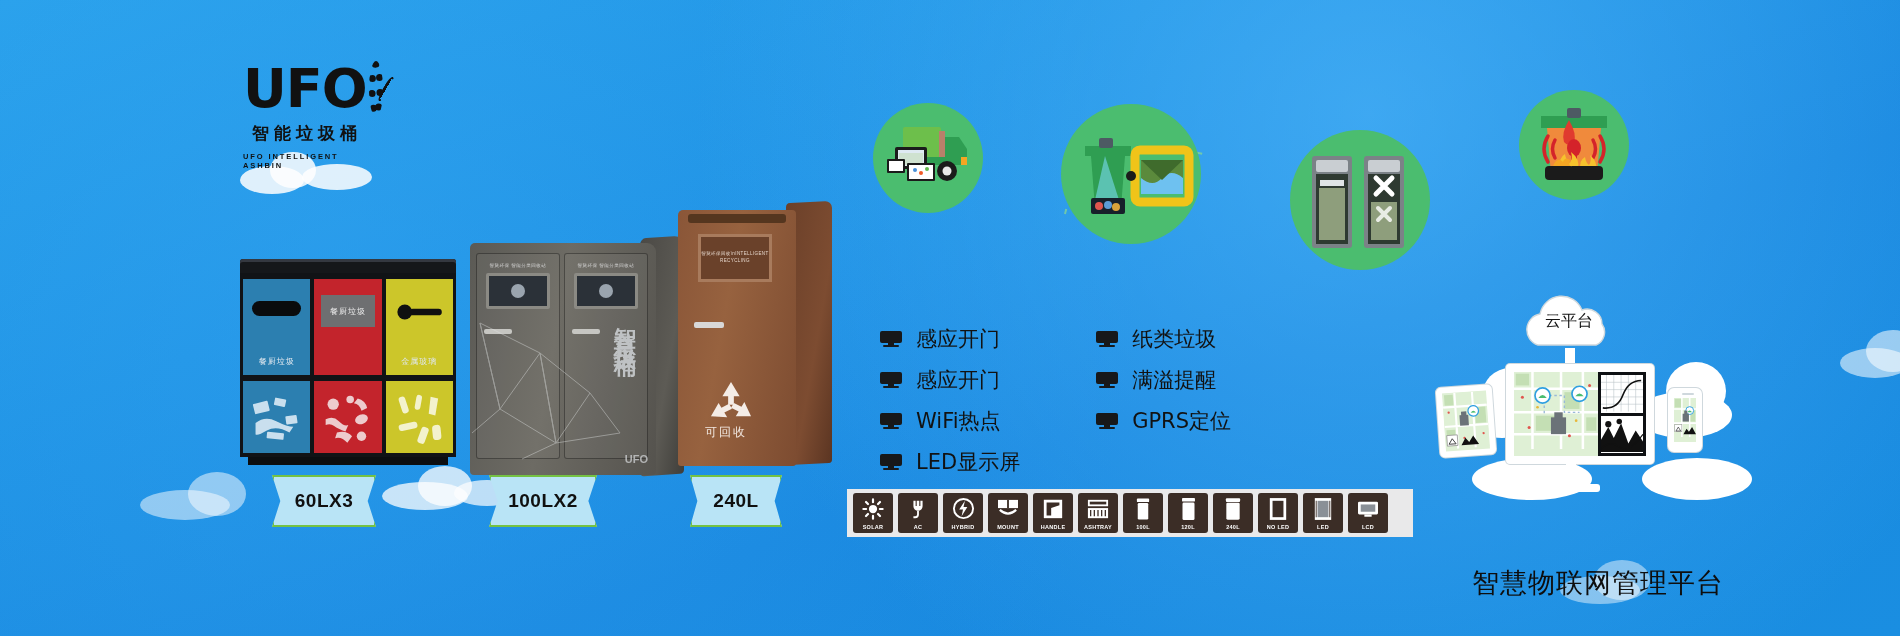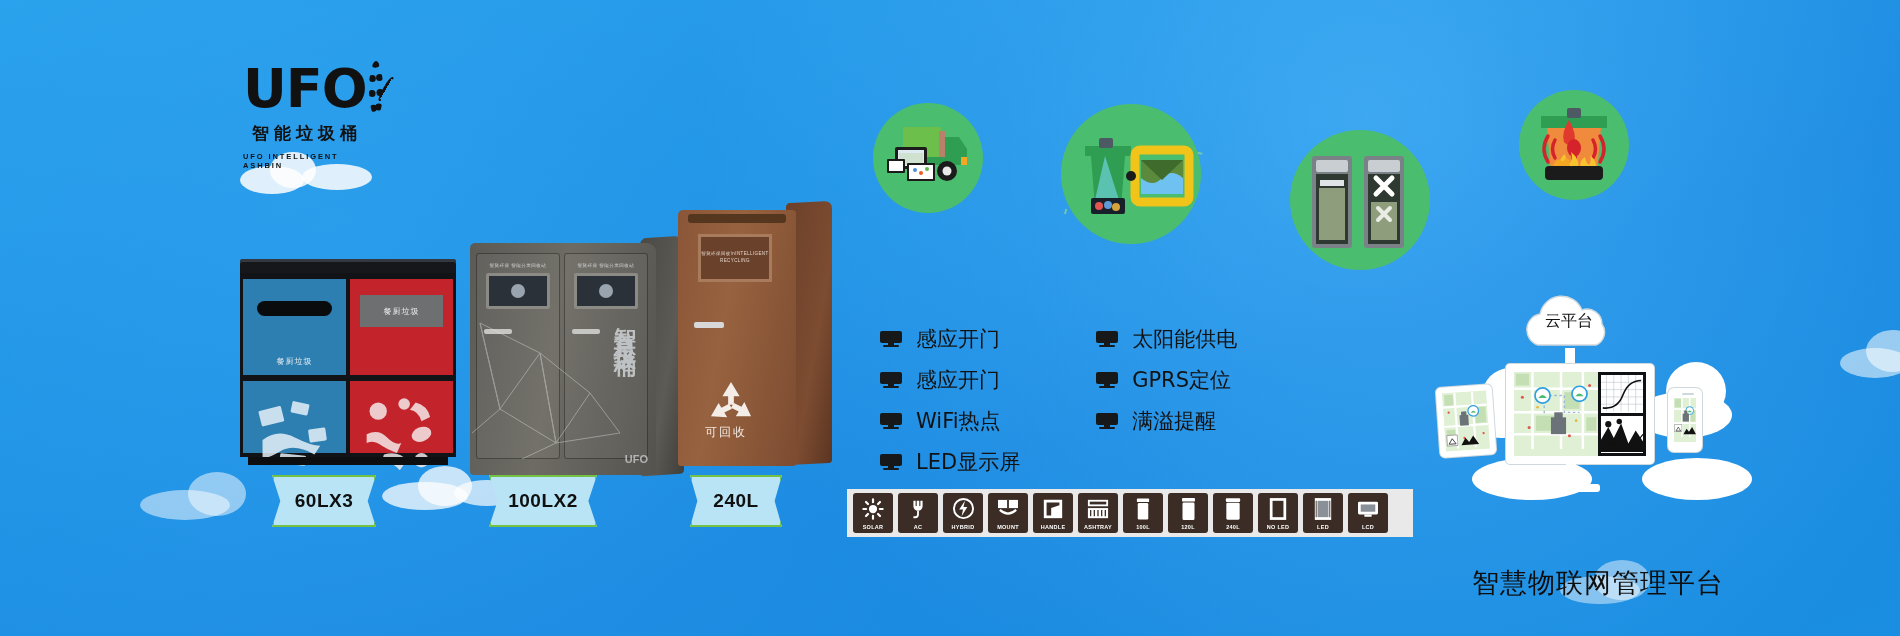--- a/index.html
+++ b/index.html
@@ -265,20 +265,41 @@
               <path d="M40 8 q8 2 10 10 l-6 3 q-2-7-8-8z"></path>
               <path d="M6 30 q8-4 14 2 t10 4 l-3 7 q-8-3-12-6 t-9-1z"></path>
               <ellipse cx="44" cy="30" rx="7" ry="5" transform="rotate(-20 44 30)"></ellipse>
               <path d="M18 44 q10-3 16 4 l-5 7 q-6-7-13-5z"></path>
               <circle cx="44" cy="48" r="5"></circle>
             </g>
           </svg>
         </div>
       </div>
 
+      <div class="cell">
+        <div class="upper" style="background:#ccc62a;">
+          <svg style="position:absolute;left:10%;top:16px;width:80%;height:34px;" viewBox="0 0 80 34">
+            <path d="M8 17 a11 11 0 0 1 22 0 a11 11 0 0 1 -22 0 z" fill="#101010"></path>
+            <rect x="26" y="12" width="48" height="10" rx="5" fill="#101010"></rect>
+          </svg>
+          <div class="clabel">金属玻璃</div>
+        </div>
+        <div class="lower" style="background:#ccc62a;">
+          <svg class="pictos" viewBox="0 0 60 60">
+            <g fill="#fbfbee" opacity=".92">
+              <rect x="10" y="6" width="7" height="18" rx="3" transform="rotate(-18 13 15)"></rect>
+              <rect x="26" y="4" width="6" height="16" rx="3" transform="rotate(10 29 12)"></rect>
+              <path d="M42 6 l8 2 -3 18 -7-2z"></path>
+              <rect x="8" y="34" width="20" height="7" rx="3" transform="rotate(-12 18 37)"></rect>
+              <rect x="30" y="38" width="8" height="18" rx="3" transform="rotate(20 34 47)"></rect>
+              <rect x="44" y="36" width="9" height="16" rx="4" transform="rotate(-6 48 44)"></rect>
+            </g>
+          </svg>
+        </div>
+      </div>
 
     </div>
     <div class="legs"></div>
   </div>
 
   <div class="bin" id="bin-100">
     <div class="sidepanel"></div>
     <div class="shell">
       <div class="door l"></div>
       <div class="door r"></div>
@@ -454,37 +475,37 @@
         <span class="txt">LED显示屏</span>
       </div>
     </div>
     <div class="col">
       <div class="item">
         <span class="monitor-ic">
             <i class="sc"></i>
             <i class="st"></i>
             <i class="bs"></i>
           </span>
-        <span class="txt">太阳能供电</span>
+        <span class="txt">纸类垃圾</span>
+      </div>
+      <div class="item">
+        <span class="monitor-ic">
+            <i class="sc"></i>
+            <i class="st"></i>
+            <i class="bs"></i>
+          </span>
+        <span class="txt">满溢提醒</span>
       </div>
       <div class="item">
         <span class="monitor-ic">
             <i class="sc"></i>
             <i class="st"></i>
             <i class="bs"></i>
           </span>
         <span class="txt">GPRS定位</span>
-      </div>
-      <div class="item">
-        <span class="monitor-ic">
-            <i class="sc"></i>
-            <i class="st"></i>
-            <i class="bs"></i>
-          </span>
-        <span class="txt">满溢提醒</span>
       </div>
     </div>
   </div>
 
   <div id="strip">
 
     <div class="spec">
       <span class="glyph">
         <svg width="22" height="22" viewBox="0 0 24 24">
             <g fill="#fff">

